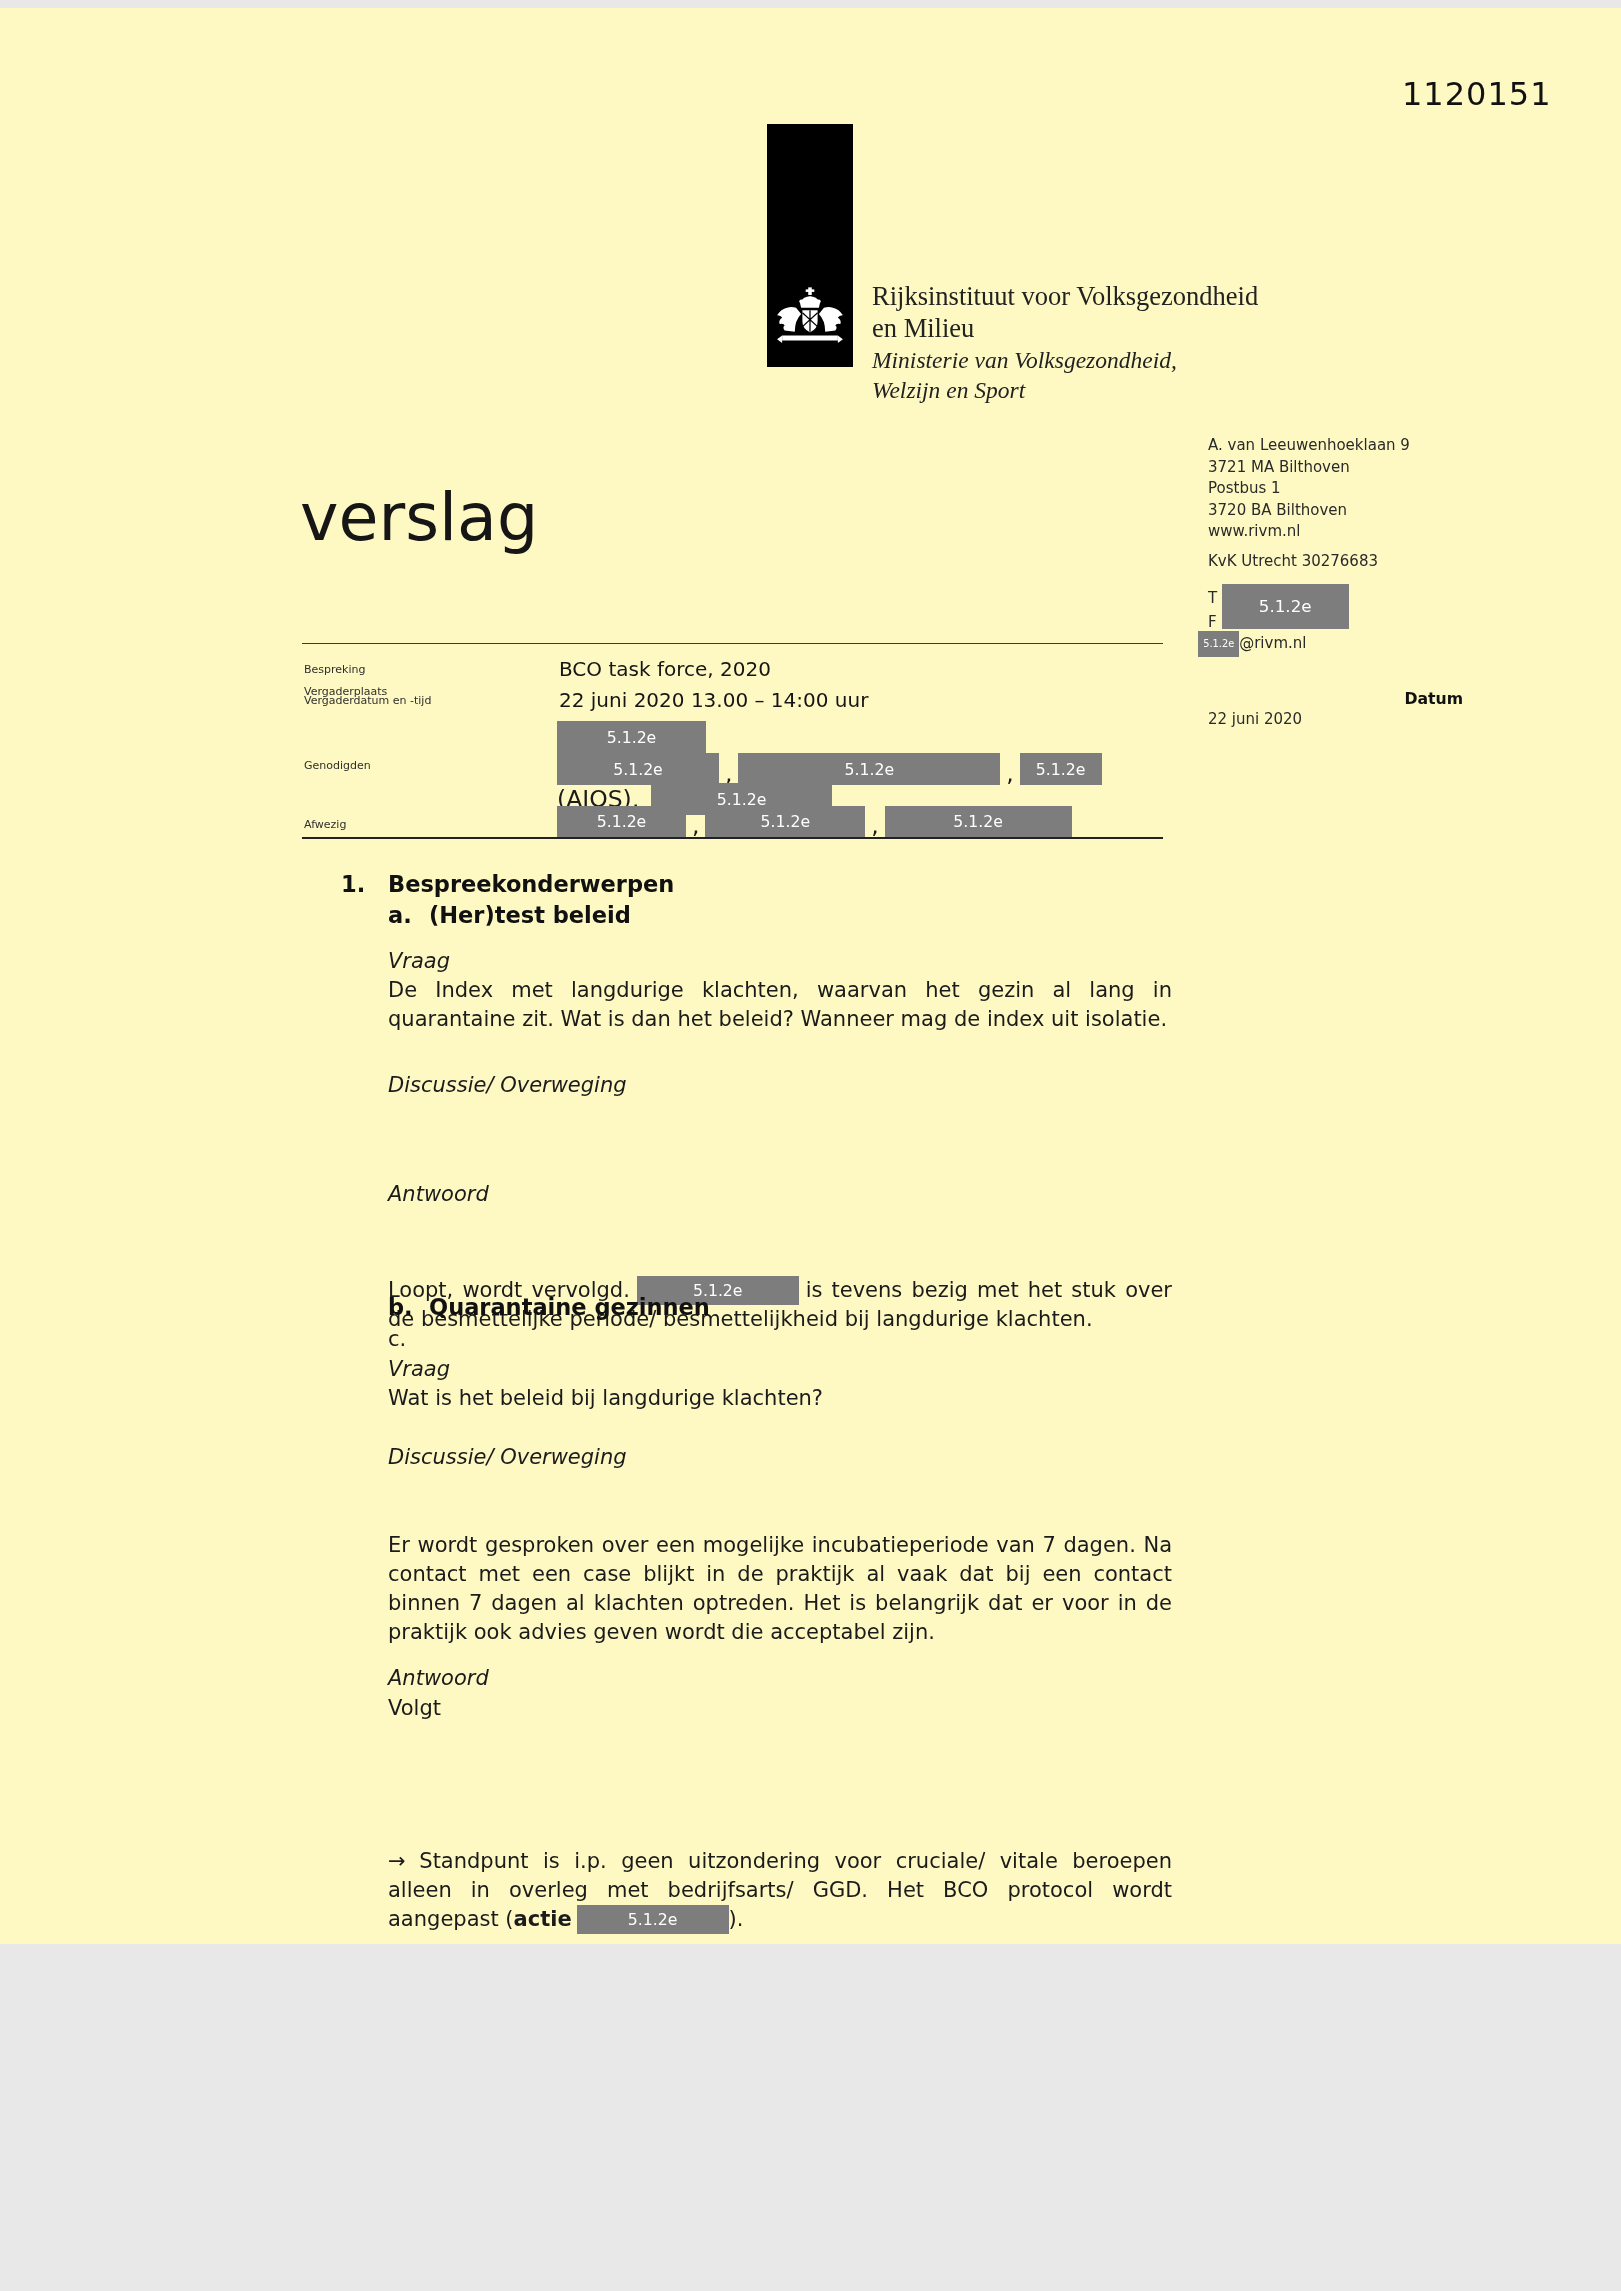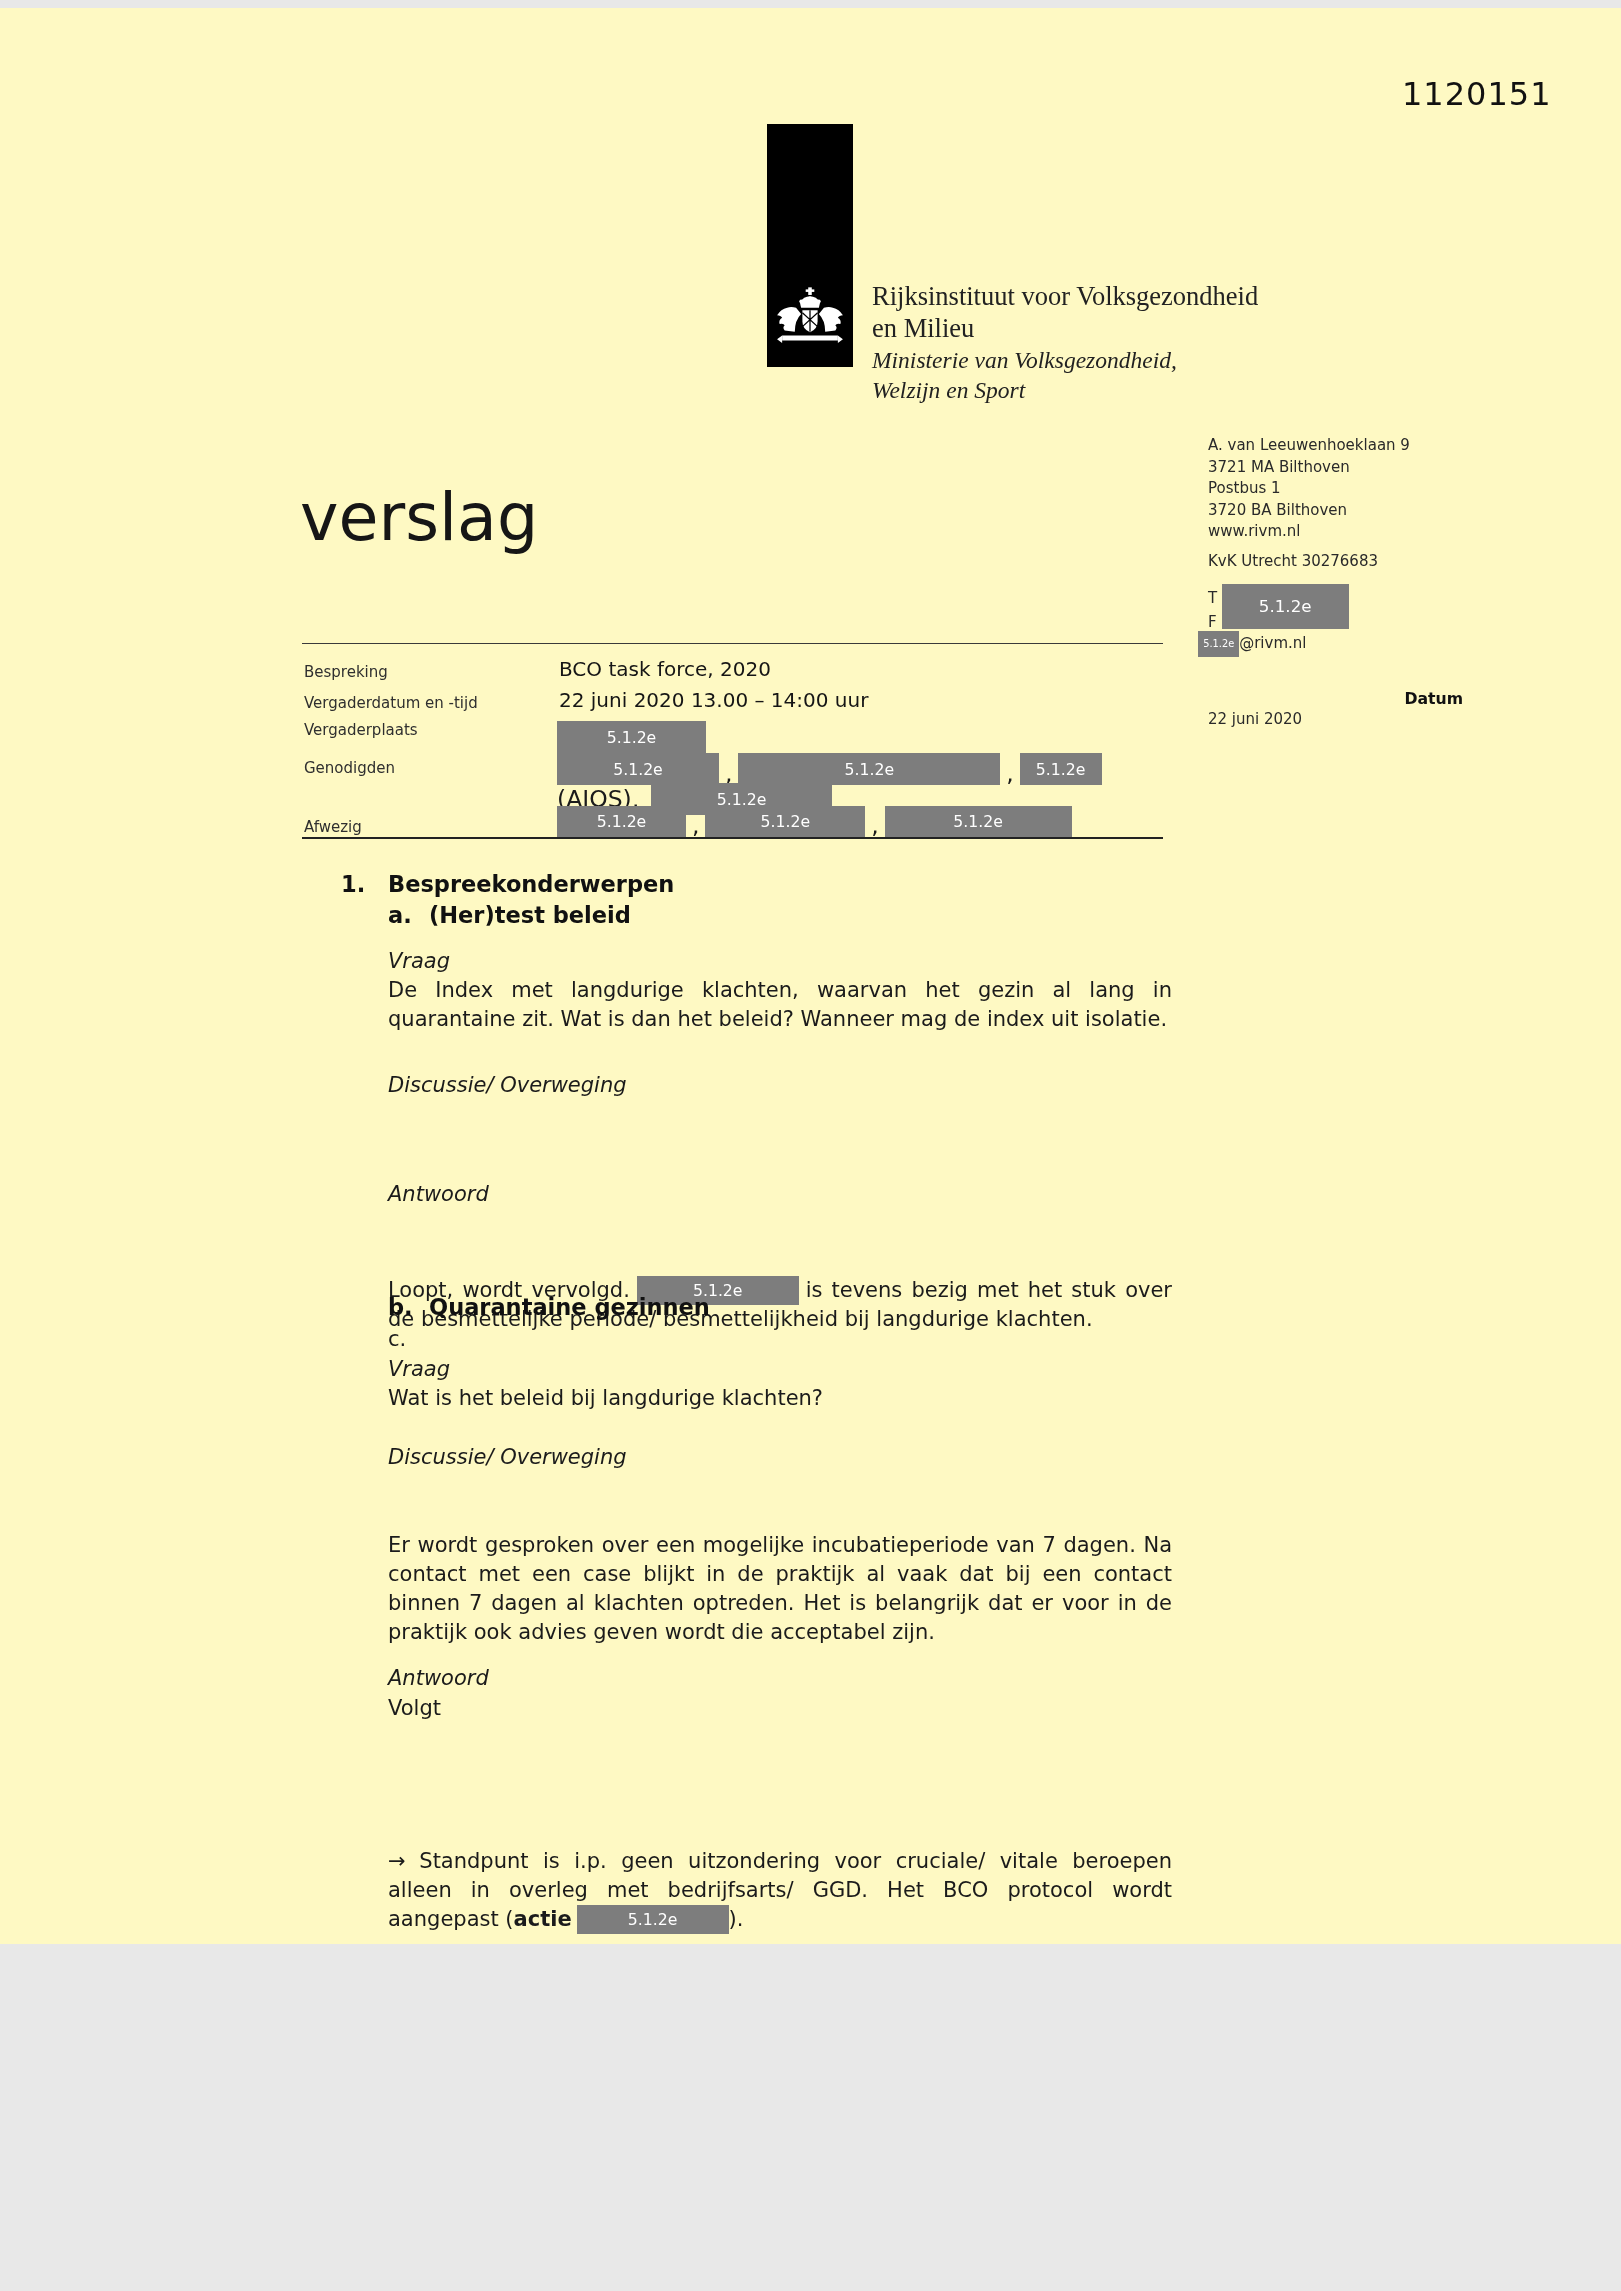--- a/index.html
+++ b/index.html
@@ -32,21 +32,21 @@
   .tf-redact{position:absolute;left:13.7px;top:-3.9px;width:127px;height:45px;background:#7d7d7d;
     color:#fff;font-size:16.7px;display:flex;align-items:center;justify-content:center;}
   .email-line{position:absolute;left:-9.8px;top:43px;display:flex;align-items:center;}
   .email-redact{width:41px;height:25.5px;background:#7d7d7d;color:#fff;font-size:9.8px;
     display:flex;align-items:center;justify-content:center;}
   .datum-label{font-weight:bold;margin-top:25.5px;font-size:15.7px;color:#111;text-align:right;}
 
   
   .rule-top{left:302px;top:635px;width:861px;height:0;border-top:1.6px solid #3a3a3a;}
   .rule-bottom{left:302px;top:829px;width:861px;height:0;border-top:2.4px solid #222;}
-  .m-label{left:304px;font-size:15px;color:#2f2f2f;}
+  .m-label{left:304px;font-size:11px;color:#2f2f2f;}
   .m-value{left:559px;font-size:20px;color:#151515;white-space:nowrap;}
   .m-row{left:557px;display:flex;align-items:center;white-space:nowrap;font-size:23.5px;}
   .m-redact{height:32px;background:#7d7d7d;color:#fff;font-size:15.7px;
     display:inline-flex;align-items:center;justify-content:center;flex:none;}
   .m-comma{padding:0 5.9px;position:relative;top:3.9px;}
 
   
   .body-col{left:388px;width:784px;font-size:21px;line-height:29px;text-align:justify;color:#1b1b1b;}
   .h-num{left:341px;font-size:22.5px;font-weight:bold;color:#111;}
   .h-txt{left:388px;font-size:22.5px;font-weight:bold;color:#111;}
@@ -122,21 +122,21 @@
   </div>
 
   <div class="abs rule-top"></div>
 
   <div class="abs m-label" style="top:655px;">Bespreking</div>
   <div class="abs m-value" style="top:649px;">BCO task force, 2020</div>
 
   <div class="abs m-label" style="top:686px;">Vergaderdatum en -tijd</div>
   <div class="abs m-value" style="top:680px;">22 juni 2020 13.00 – 14:00 uur</div>
 
-  <div class="abs m-label" style="top:713px;">Vergaderplaats</div>
+  <div class="abs m-label" style="top:677px;">Vergaderplaats</div>
   <div class="abs m-row" style="top:713px;">
     <span class="m-redact" style="width:149px;">5.1.2e</span>
   </div>
 
   <div class="abs m-label" style="top:751px;">Genodigden</div>
   <div class="abs m-row" style="top:745px;">
     <span class="m-redact" style="width:162px;">5.1.2e</span>
     <span class="m-comma">,</span>
     <span class="m-redact" style="width:262px;">5.1.2e</span>
     <span class="m-comma">,</span>

